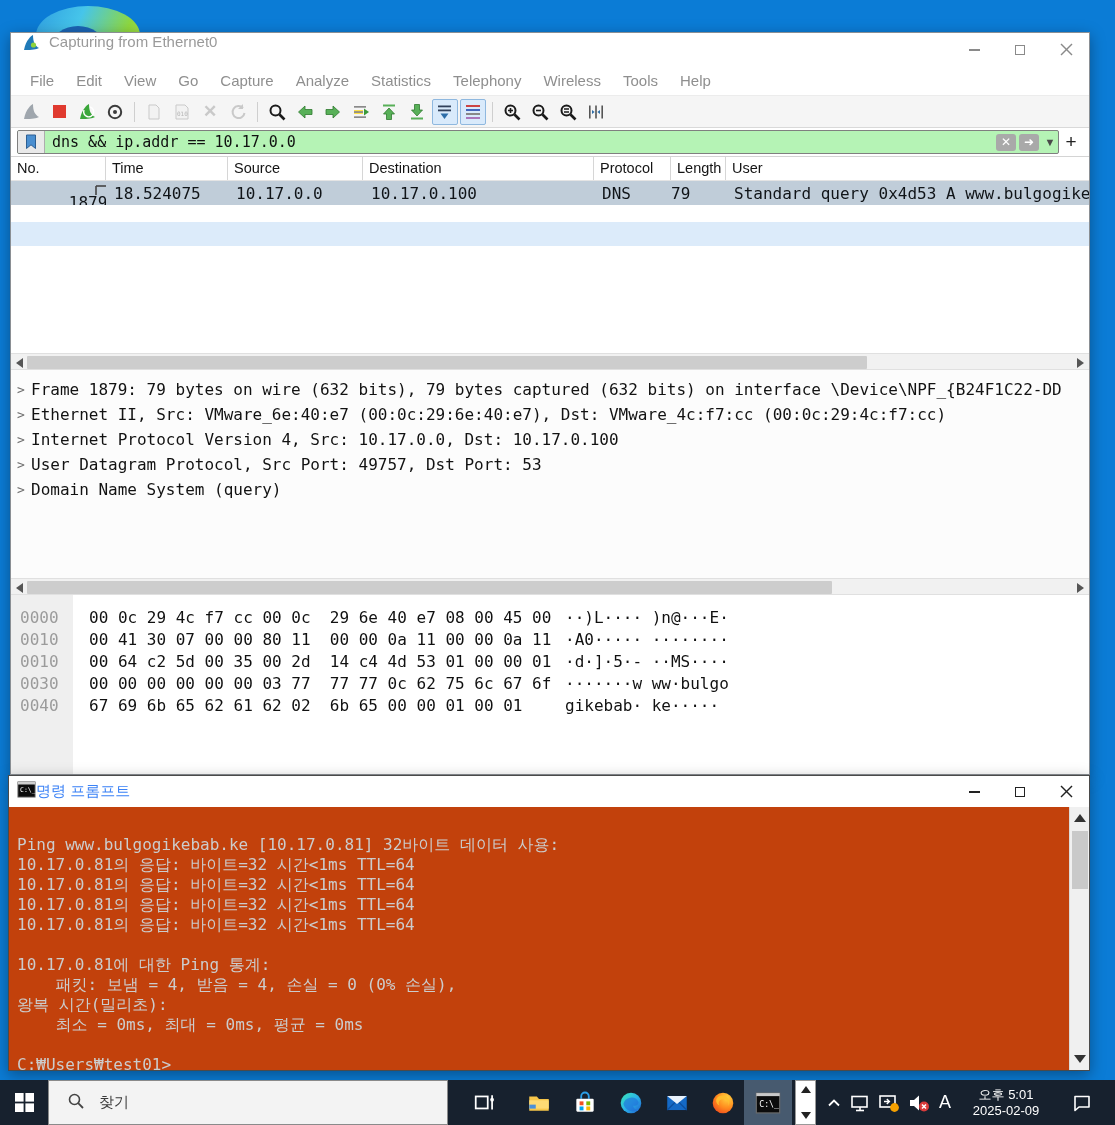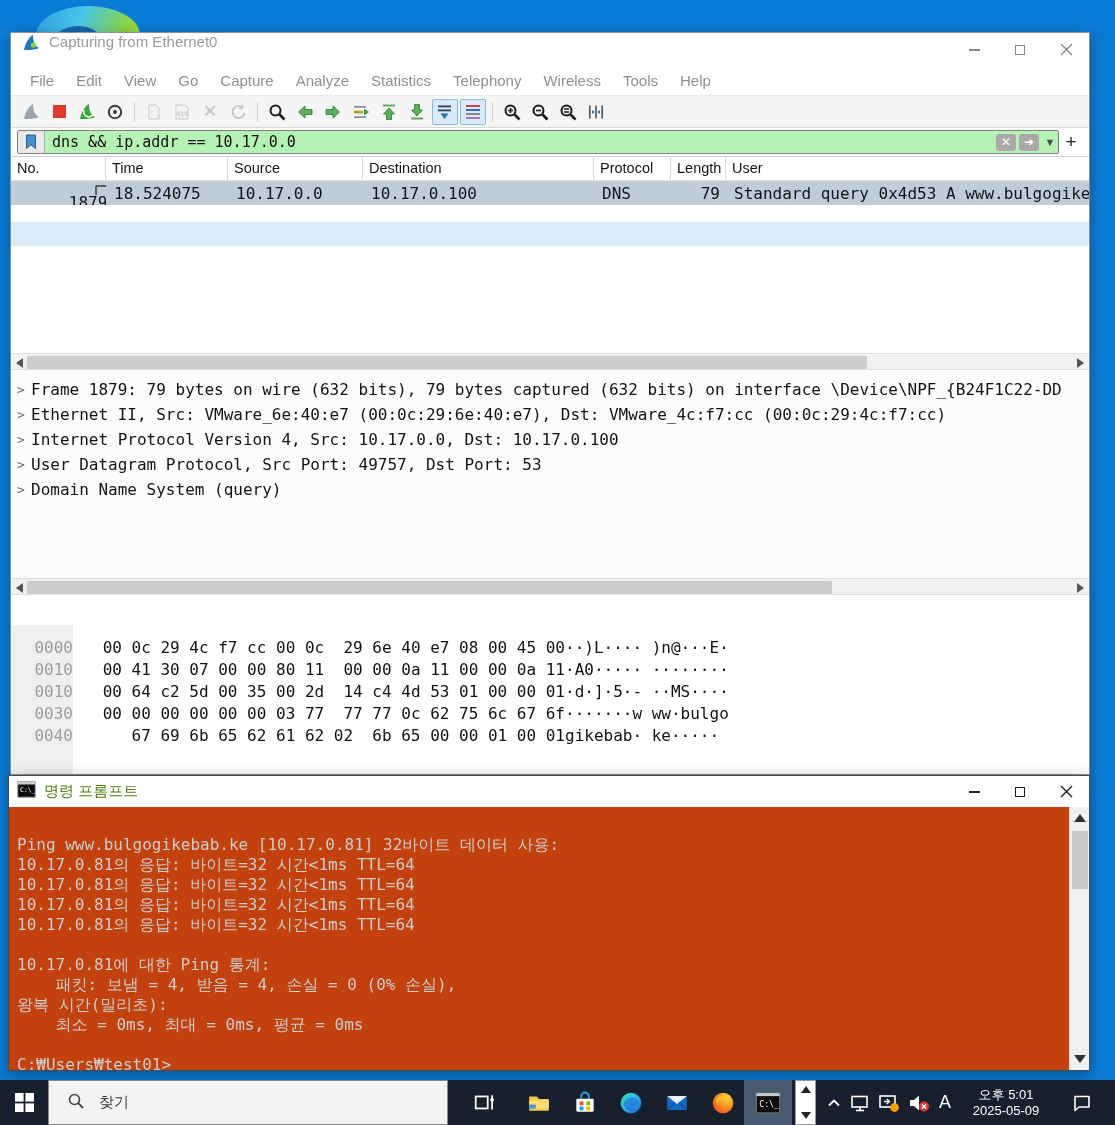--- a/index.html
+++ b/index.html
@@ -49,44 +49,44 @@
   .c-no{width:95px;} .c-time{width:122px;} .c-src{width:135px;} .c-dst{width:231px;}
   .c-proto{width:77px;} .c-len{width:55px;} .c-info{flex:1;}
   .pkt-row { display:flex; height:24px; font-family:"DejaVu Sans Mono","Liberation Mono",monospace; font-size:16px; color:#101418; align-items:center; overflow:hidden; }
   .pkt-row .cell { overflow:hidden; white-space:pre; }
   .row-sel { top:148px; background:#c0cdd9; }
   .row-alt { top:189px; background:#dcebfa;flex-direction:column; }
   .cell.no { width:95px; text-align:right; padding-right:10px; position:relative; }
   .rel-arrow { position:absolute; left:4px; top:4px; }
   .cell.time{width:122px; padding-left:8px;} .cell.src{width:135px; padding-left:8px;}
   .cell.dst{width:231px; padding-left:8px;} .cell.proto{width:77px; padding-left:8px;}
-  .cell.len{width:55px; text-align:right; padding-right:6px;} .cell.info{flex:1; padding-left:8px;}
+  .cell.len{width:55px; padding-right:6px;} .cell.info{flex:1; padding-left:8px;}
 
   .hscroll { height:17px; background:#f1f1f1; border-top:1px solid #e0e0e0; border-bottom:1px solid #e0e0e0; position:absolute; left:0; right:0; }
   .hs1 { top:320px; } .hs2 { top:545px; }
   .hthumb { position:absolute; top:2px; height:13px; background:#cdcdcd; border-radius:1px; }
   .arr { position:absolute; top:4px; width:0; height:0; border-style:solid; }
   .arr-l { left:5px; border-width:5px 7px 5px 0; border-color:transparent #555 transparent transparent; }
   .arr-r { right:5px; border-width:5px 0 5px 7px; border-color:transparent transparent transparent #555; }
 
   .details { top:337px; height:208px; background:#fcfcfc; padding-top:7px; }
   .dline { display:flex; height:25px; align-items:center; font-family:"DejaVu Sans Mono","Liberation Mono",monospace; font-size:16px; color:#121212; white-space:pre; overflow:hidden; }
   .tw { width:20px; text-align:center; color:#6e6e6e; font-size:13px; flex:none; }
 
-  .hexpane { top:592px; bottom:0; background:#fff; padding-top:11px; overflow:hidden;text-align:right; }
+  .hexpane { top:562px; bottom:0; background:#fff; padding-top:11px; overflow:hidden; }
   .hexpane::before { content:""; position:absolute; left:0; top:0; bottom:0; width:62px; background:#efefef; }
   .hrow { display:flex; height:22px; font-family:"DejaVu Sans Mono","Liberation Mono",monospace; font-size:16px; align-items:center; position:relative; }
   .hoff { width:62px; padding-left:9px; color:#9b9b9b; flex:none; }
   .hbytes { width:492px; padding-left:16px; white-space:pre; color:#111; flex:none; }
   .hascii { white-space:pre; color:#111; }
 
   
   #cmd { left:8px; top:775px; width:1082px; height:296px; border:1px solid #4a4a4a; }
   .cmd-titlebar { height:31px; background:#fff; display:flex; align-items:center; padding-left:8px; }
-  .cmd-title { margin-left:8px; font-size:15px; color:#4d7c0f; }
+  .cmd-title { font-size:15px; color:#3b82f6; }
   .cmd-caption .cap-btn { color:#222; }
   .cmd-body { position:absolute; top:31px; left:0; right:0; bottom:0; background:#c2410c; padding:28px 0 0 8px; overflow:hidden; }
   .tline { height:20px; line-height:20px; font-family:"DejaVu Sans Mono","Liberation Mono",monospace; font-size:16px; color:#cccccc; white-space:pre; }
   .cursor { background:transparent; }
   .cmd-scroll { position:absolute; top:31px; right:0; bottom:0; width:20px; background:#f0f0f0; border-left:1px solid #dadada; }
   .cs-arrow { position:absolute; left:4px; width:0; height:0; border-style:solid; }
   .cs-up { top:7px; border-width:0 6px 8px 6px; border-color:transparent transparent #333 transparent; }
   .cs-dn { bottom:7px; border-width:8px 6px 0 6px; border-color:#333 transparent transparent transparent; }
   .cs-thumb { position:absolute; left:2px; top:24px; width:16px; height:58px; background:#c9c9c9; }
 
@@ -548,20 +548,20 @@
   <span class="tb-abs" style="left:904px; width:30px">
     <svg width="24" height="24" viewBox="0 0 24 24">
         <polygon points="3,9 7,9 12,4.5 12,19.5 7,15 3,15" fill="#fff"></polygon>
         <circle cx="17" cy="15.5" r="5" fill="#d83b3b"></circle>
         <path d="M15 13.5 L19 17.5 M19 13.5 L15 17.5" stroke="#fff" stroke-width="1.5"></path>
       </svg>
   </span>
   <span class="tb-abs tray-ime" style="left:932px; width:26px">A</span>
   <span class="tb-abs tray-clock">
     <span>오후 5:01</span>
-    <span>2025-05-09</span>
+    <span>2025-02-09</span>
   </span>
   <span class="tb-abs" style="left:1062px; width:40px">
     <svg width="22" height="22" viewBox="0 0 22 22">
         <path d="M4 4.5 h14 v10.5 h-10 l-4 3.5 Z" fill="none" stroke="#fff" stroke-width="1.6" stroke-linejoin="round"></path>
       </svg>
   </span>
 </div>
 
 </body></html>

